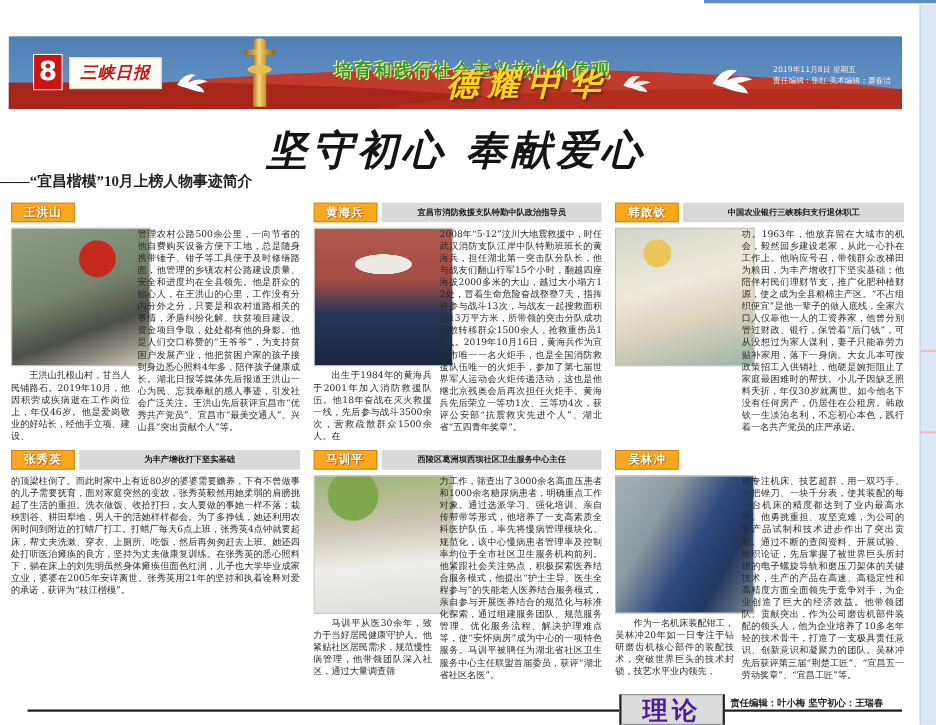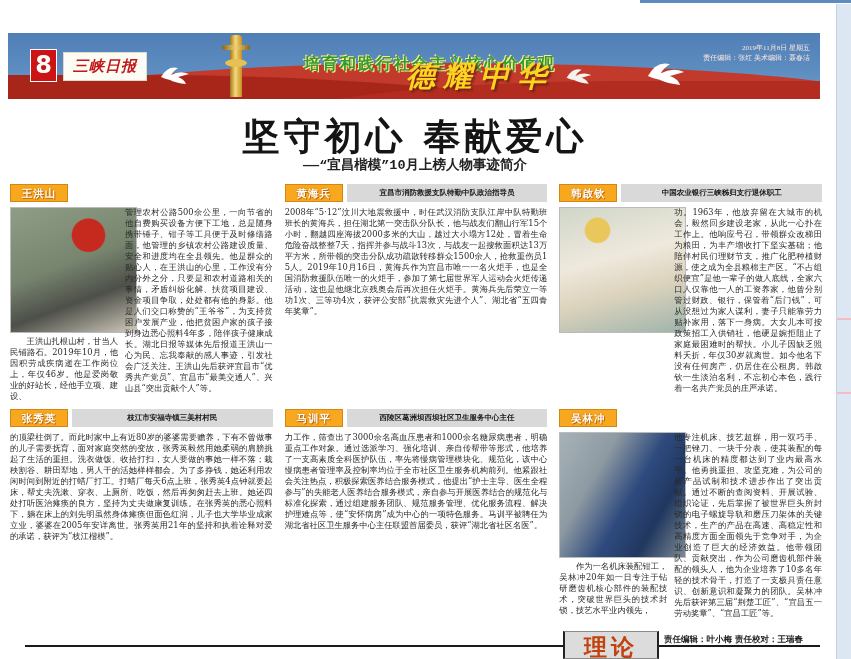--- a/index.html
+++ b/index.html
@@ -33,28 +33,28 @@
   .huabiao:after { content:""; position:absolute; left:-5px; top:24px; width:22px; height:8px;
     background:#e7bf52; border-radius:50%; }
   .dove { position:absolute; }
   .dove svg { display:block; }
   .slogan { position:absolute; left:296px; top:21px; width:330px; 
     font-size:16px; font-weight:bold; letter-spacing:2px; color:#2f9c33;
     text-shadow:1px 1px 0 #ffe98c, -1px -1px 0 #ffe98c; white-space:nowrap; }
   .calligraphy { position:absolute; left:352px; top:24px; width:240px; text-align:center;
     font-family:"DejaVu Serif","Liberation Serif",serif; font-style:italic; font-weight:bold;
     font-size:29px; letter-spacing:8px; color:#ffd41f; text-shadow:2px 2px 2px #6e2414; white-space:nowrap; }
-  .banner-meta { position:absolute; right:10px; top:10px; text-align:right; color:#ffe9e2;
-    font-size:7px; line-height:10px; white-space:nowrap;font-family:Liberation Serif, serif; }
+  .banner-meta { position:absolute; right:10px; top:25px; text-align:left; color:#ffe9e2;
+    font-size:7px; line-height:10px; white-space:nowrap; }
 
   
   .headline { position:absolute; left:0; top:112px; width:830px; text-align:center;
-    font-size:37px; font-weight:bold; color:#141414; letter-spacing:4px; }
-  .subhead { position:absolute; left:0; top:156px; width:830px; text-align:center;
-    font-family:Liberation Mono, monospace; font-size:13.5px; font-weight:bold; color:#222; }
+    font-size:37px; font-weight:bold; color:#141414; letter-spacing:4px;font-style:italic; }
+  .subhead { position:absolute; left:0; top:156px; width:830px; text-align:left;
+    font-family:Liberation Serif, serif; font-size:13.5px; font-weight:bold; color:#222; }
 
   
   .grid { position:absolute; left:10px; top:184px; width:812px;
     display:grid; grid-template-columns:repeat(3,1fr); column-gap:12px; row-gap:6px; }
   .card { height:219px; overflow:hidden; }
   .card-head { display:flex; height:18px; align-items:flex-start; }
   .badge { width:58px; background:#f8a81e; border:1px solid #d48612; color:#fff; font-weight:bold;
     font-size:10.5px; text-align:center; line-height:16px; letter-spacing:1px;
     text-shadow:0 0 2px #c46a00, 1px 1px 0 #c46a00; }
   .title-bar { flex:1; margin-left:4px; background:#d9d9d9; color:#1a1a1a; font-size:7.5px;
@@ -76,21 +76,21 @@
   .caption { font-family:"DejaVu Serif","Liberation Serif",serif; font-size:8.3px; line-height:11px;
     color:#2a2a2a; text-align:justify; text-indent:2em; overflow:hidden; word-break:break-all; }
   .col-right { flex:1; font-family:"DejaVu Serif","Liberation Serif",serif; font-size:8.3px;
     line-height:11px; color:#2a2a2a; text-align:justify; overflow:hidden; word-break:break-all; }
 
   
   .rule-left { position:absolute; left:25px; top:645px; width:538px; border-top:2px solid #1a1a1a; }
   .rule-right { position:absolute; left:659px; top:645px; width:161px; border-top:2px solid #1a1a1a; }
   .section-box { position:absolute; left:563px; top:631px; width:96px; height:28px;
     background:#dcdcdc; border:1px solid #8a8a8a; border-left:2px solid #222; border-right:2px solid #222;
-    font-family:"DejaVu Serif","Liberation Serif",serif; font-size:23px; font-weight:bold; color:#c2410c;
+    font-family:"DejaVu Serif","Liberation Serif",serif; font-size:23px; font-weight:bold; color:#4c1d95;
     text-align:center; line-height:30px; letter-spacing:4px; overflow:hidden; }
   .footer-editors { position:absolute; left:664px; top:634px; width:160px; font-size:8.5px; font-weight:bold;
     color:#222; font-family:"DejaVu Serif","Liberation Serif",serif; white-space:nowrap; }
 </style>
 </head>
 <body>
 
 <div id="page">
 
   <div class="top-edge-line"></div>
@@ -151,53 +151,61 @@
         <div class="col-right">管理农村公路500余公里，一向节省的他自费购买设备方便下工地，总是随身携带锤子、钳子等工具便于及时修缮路面，他管理的乡镇农村公路建设质量、安全和进度均在全县领先。他是群众的贴心人，在王洪山的心里，工作没有分内分外之分，只要是和农村道路相关的事情，矛盾纠纷化解、扶贫项目建设、资金项目争取，处处都有他的身影。他是人们交口称赞的“王爷爷”，为支持贫困户发展产业，他把贫困户家的孩子接到身边悉心照料4年多，陪伴孩子健康成长。湖北日报等媒体先后报道王洪山一心为民、忘我奉献的感人事迹，引发社会广泛关注。王洪山先后获评宜昌市“优秀共产党员”、宜昌市“最美交通人”、兴山县“突出贡献个人”等。</div>
       </div>
     </div>
 
     <div class="card">
       <div class="card-head">
         <div class="badge">黄海兵</div>
         <div class="title-bar">宜昌市消防救援支队特勤中队政治指导员</div>
       </div>
       <div class="card-body">
+        <div class="col-left">
+          <div class="photo photo-2"></div>
+          <div class="caption">出生于1984年的黄海兵于2001年加入消防救援队伍。他18年奋战在灭火救援一线，先后参与战斗3500余次，营救疏散群众1500余人。在</div>
+        </div>
         <div class="col-right">2008年“5·12”汶川大地震救援中，时任武汉消防支队江岸中队特勤班班长的黄海兵，担任湖北第一突击队分队长，他与战友们翻山行军15个小时，翻越四座海拔2000多米的大山，越过大小塌方12处，冒着生命危险奋战整整7天，指挥并参与战斗13次，与战友一起搜救面积达13万平方米，所带领的突击分队成功疏散转移群众1500余人，抢救重伤员15人。2019年10月16日，黄海兵作为宜昌市唯一一名火炬手，也是全国消防救援队伍唯一的火炬手，参加了第七届世界军人运动会火炬传递活动，这也是他继北京残奥会后再次担任火炬手。黄海兵先后荣立一等功1次、三等功4次，获评公安部“抗震救灾先进个人”、湖北省“五四青年奖章”。</div>
       </div>
     </div>
 
     <div class="card">
       <div class="card-head">
         <div class="badge">韩啟钦</div>
         <div class="title-bar">中国农业银行三峡秭归支行退休职工</div>
       </div>
       <div class="card-body">
         <div class="col-left">
           <div class="photo photo-3"></div>
         </div>
         <div class="col-right">功。1963年，他放弃留在大城市的机会，毅然回乡建设老家，从此一心扑在工作上。他响应号召，带领群众改梯田为粮田，为丰产增收打下坚实基础；他陪伴村民们理财节支，推广化肥种植财源，使之成为全县粮棉主产区。“不占组织便宜”是他一辈子的做人底线，全家六口人仅靠他一人的工资养家，他曾分别管过财政、银行，保管着“后门钱”，可从没想过为家人谋利，妻子只能靠劳力贴补家用，落下一身病。大女儿本可按政策招工入供销社，他硬是婉拒阻止了家庭最困难时的帮扶。小儿子因缺乏照料夭折，年仅30岁就离世。如今他名下没有任何房产，仍居住在公租房。韩啟钦一生淡泊名利，不忘初心本色，践行着一名共产党员的庄严承诺。</div>
       </div>
     </div>
 
     <div class="card">
       <div class="card-head">
         <div class="badge">张秀英</div>
-        <div class="title-bar">枝江市安福寺镇三美村村民</div>
+        <div class="title-bar">为丰产增收打下坚实基础</div>
       </div>
       <div class="card-body">
         <div class="col-right">的顶梁柱倒了。而此时家中上有近80岁的婆婆需要赡养，下有不曾做事的儿子需要抚育，面对家庭突然的变故，张秀英毅然用她柔弱的肩膀挑起了生活的重担。洗衣做饭、收拾打扫，女人要做的事她一样不落；栽秧割谷、耕田犁地，男人干的活她样样都会。为了多挣钱，她还利用农闲时间到附近的打蜡厂打工。打蜡厂每天6点上班，张秀英4点钟就要起床，帮丈夫洗漱、穿衣、上厕所、吃饭，然后再匆匆赶去上班。她还四处打听医治瘫痪的良方，坚持为丈夫做康复训练。在张秀英的悉心照料下，躺在床上的刘先明虽然身体瘫痪但面色红润，儿子也大学毕业成家立业，婆婆在2005年安详离世。张秀英用21年的坚持和执着诠释对爱的承诺，获评为“枝江楷模”。</div>
       </div>
     </div>
 
     <div class="card">
       <div class="card-head">
         <div class="badge">马训平</div>
         <div class="title-bar">西陵区葛洲坝西坝社区卫生服务中心主任</div>
       </div>
       <div class="card-body">
+        <div class="col-left">
+          <div class="photo photo-5"></div>
+          <div class="caption">马训平从医30余年，致力于当好居民健康守护人。他紧贴社区居民需求，规范慢性病管理，他带领团队深入社区，通过大量调查筛</div>
+        </div>
         <div class="col-right">力工作，筛查出了3000余名高血压患者和1000余名糖尿病患者，明确重点工作对象。通过选派学习、强化培训、亲自传帮带等形式，他培养了一支高素质全科医护队伍，率先将慢病管理模块化、规范化，该中心慢病患者管理率及控制率均位于全市社区卫生服务机构前列。他紧跟社会关注热点，积极探索医养结合服务模式，他提出“护士主导、医生全程参与”的失能老人医养结合服务模式，亲自参与开展医养结合的规范化与标准化探索，通过组建服务团队、规范服务管理、优化服务流程、解决护理难点等，使“安怀病房”成为中心的一项特色服务。马训平被聘任为湖北省社区卫生服务中心主任联盟首届委员，获评“湖北省社区名医”。</div>
       </div>
     </div>
 
     <div class="card">
       <div class="card-head">
         <div class="badge">吴林冲</div>
       </div>
       <div class="card-body">
         <div class="col-left">
@@ -206,15 +214,15 @@
         </div>
         <div class="col-right">他专注机床、技艺超群，用一双巧手、一把锉刀、一块千分表，使其装配的每一台机床的精度都达到了业内最高水平。他勇挑重担、攻坚克难，为公司的新产品试制和技术进步作出了突出贡献。通过不断的查阅资料、开展试验、组织论证，先后掌握了被世界巨头所封锁的电子螺旋导轨和磨压刀架体的关键技术，生产的产品在高速、高稳定性和高精度方面全面领先于竞争对手，为企业创造了巨大的经济效益。他带领团队、贡献突出，作为公司磨齿机部件装配的领头人，他为企业培养了10多名年轻的技术骨干，打造了一支极具责任意识、创新意识和凝聚力的团队。吴林冲先后获评第三届“荆楚工匠”、“宜昌五一劳动奖章”、“宜昌工匠”等。</div>
       </div>
     </div>
 
   </div>
 
   <div class="rule-left"></div>
   <div class="rule-right"></div>
   <div class="section-box">理论</div>
-  <div class="footer-editors">责任编辑：叶小梅  责任校对：王瑞春</div>
+  <div class="footer-editors">责任编辑：叶小梅  坚守初心：王瑞春</div>
 
 </div>
 
 </body></html>

